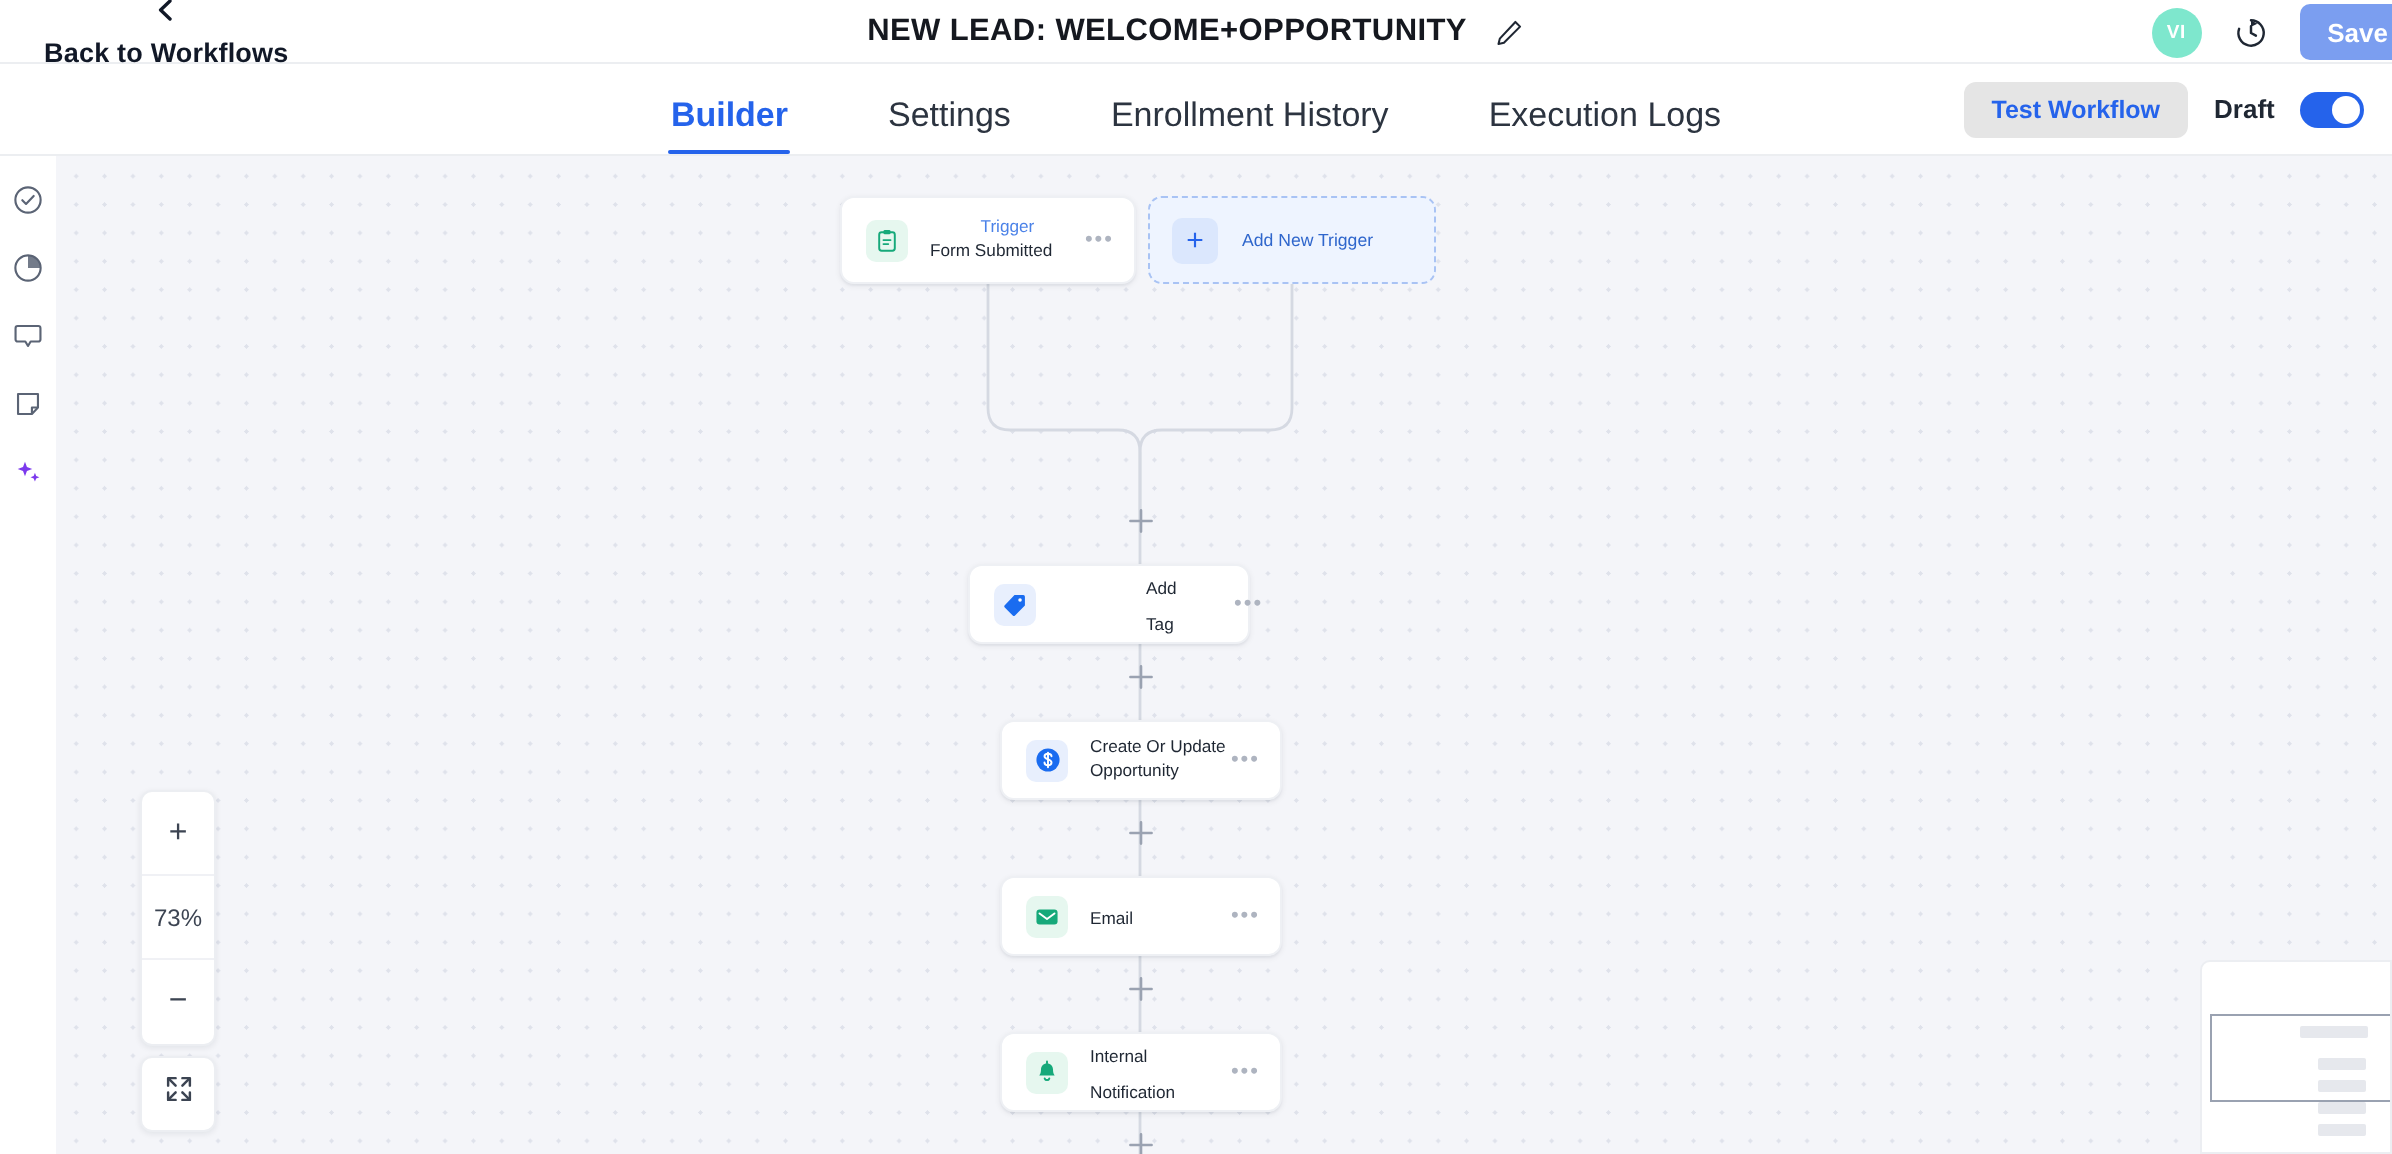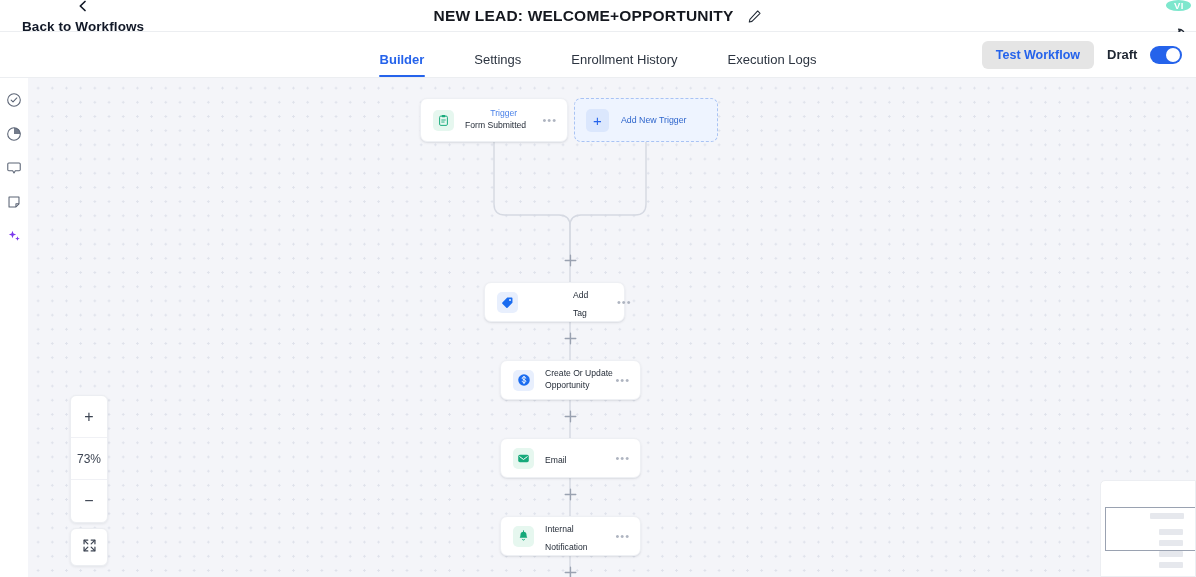--- a/index.html
+++ b/index.html
@@ -29,21 +29,21 @@
     display: flex; align-items: center; justify-content: center; gap: 14px;
     pointer-events: none;
   }
   .wf-title {
     font-size: 15.5px; font-weight: 700; color: #15181f; letter-spacing: .2px;
   }
   .edit-icon { width: 15px; height: 15px; pointer-events: auto; cursor: pointer; }
 
   .topbar-right {
     position: absolute; right: 0; top: 0; height: 32px;
-    display: flex; align-items: center; gap: 16px; padding-right: 0; flex-direction: column;
+    display: flex; align-items: center; gap: 16px; padding-right: 12px;
   }
   .avatar {
     width: 25px; height: 25px; border-radius: 50%;
     background: #7ee7cd; color: #ffffff;
     font-size: 9.5px; font-weight: 700; letter-spacing: .3px;
     display: flex; align-items: center; justify-content: center;
     cursor: pointer;
   }
   .hist-icon { width: 17px; height: 17px; cursor: pointer; }
   .save-btn {
@@ -56,21 +56,21 @@
   
   .tabbar {
     position: absolute; left: 0; top: 32px; width: 1196px; height: 46px;
     background: #ffffff; border-bottom: 1px solid #eceef1;
   }
   .tabs {
     position: absolute; left: 0; right: 0; top: 0; height: 45px;
     display: flex; align-items: flex-end; justify-content: center; gap: 0;
   }
   .tab {
-    font-size: 13px; color: #2c3440; padding: 0 25px 11px 25px;
+    font-size: 17px; color: #2c3440; padding: 0 25px 11px 25px;
     cursor: pointer; position: relative; line-height: 1;
   }
   .tab.active { color: #2563eb; font-weight: 600; }
   .tab.active::after {
     content:""; position:absolute; left: 24px; right: 24px; bottom: 0;
     height: 2.5px; background:#2563eb; border-radius: 2px;
   }
   .tabbar-right {
     position: absolute; right: 0; top: 0; height: 45px;
     display: flex; align-items: center; gap: 13px;

